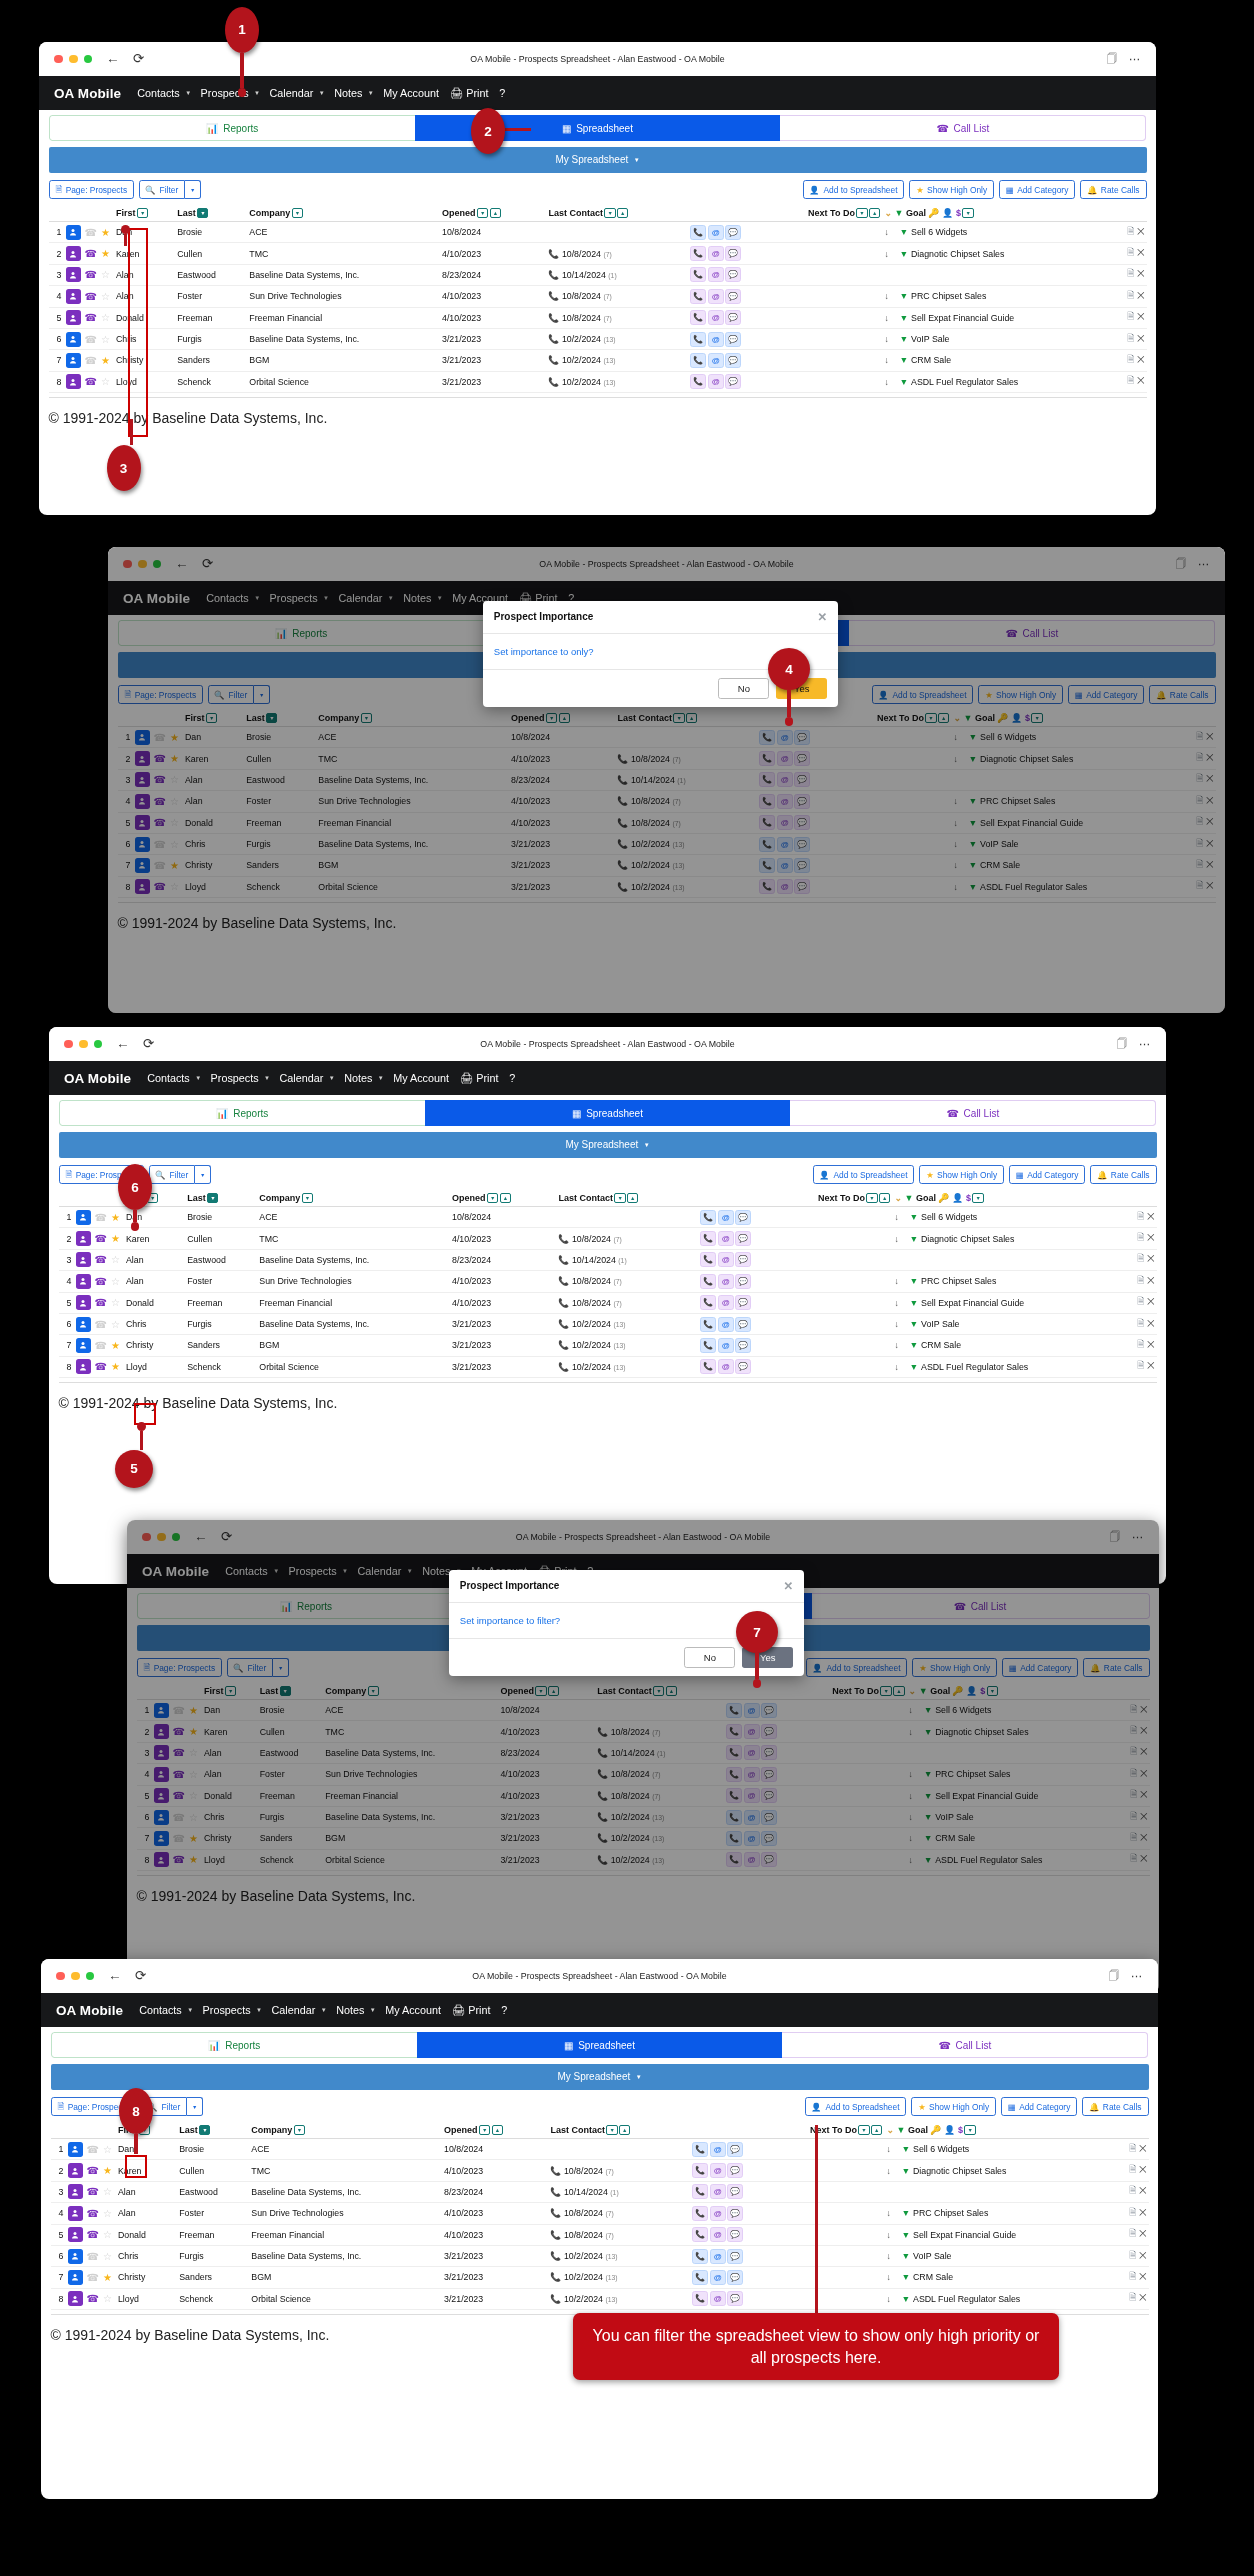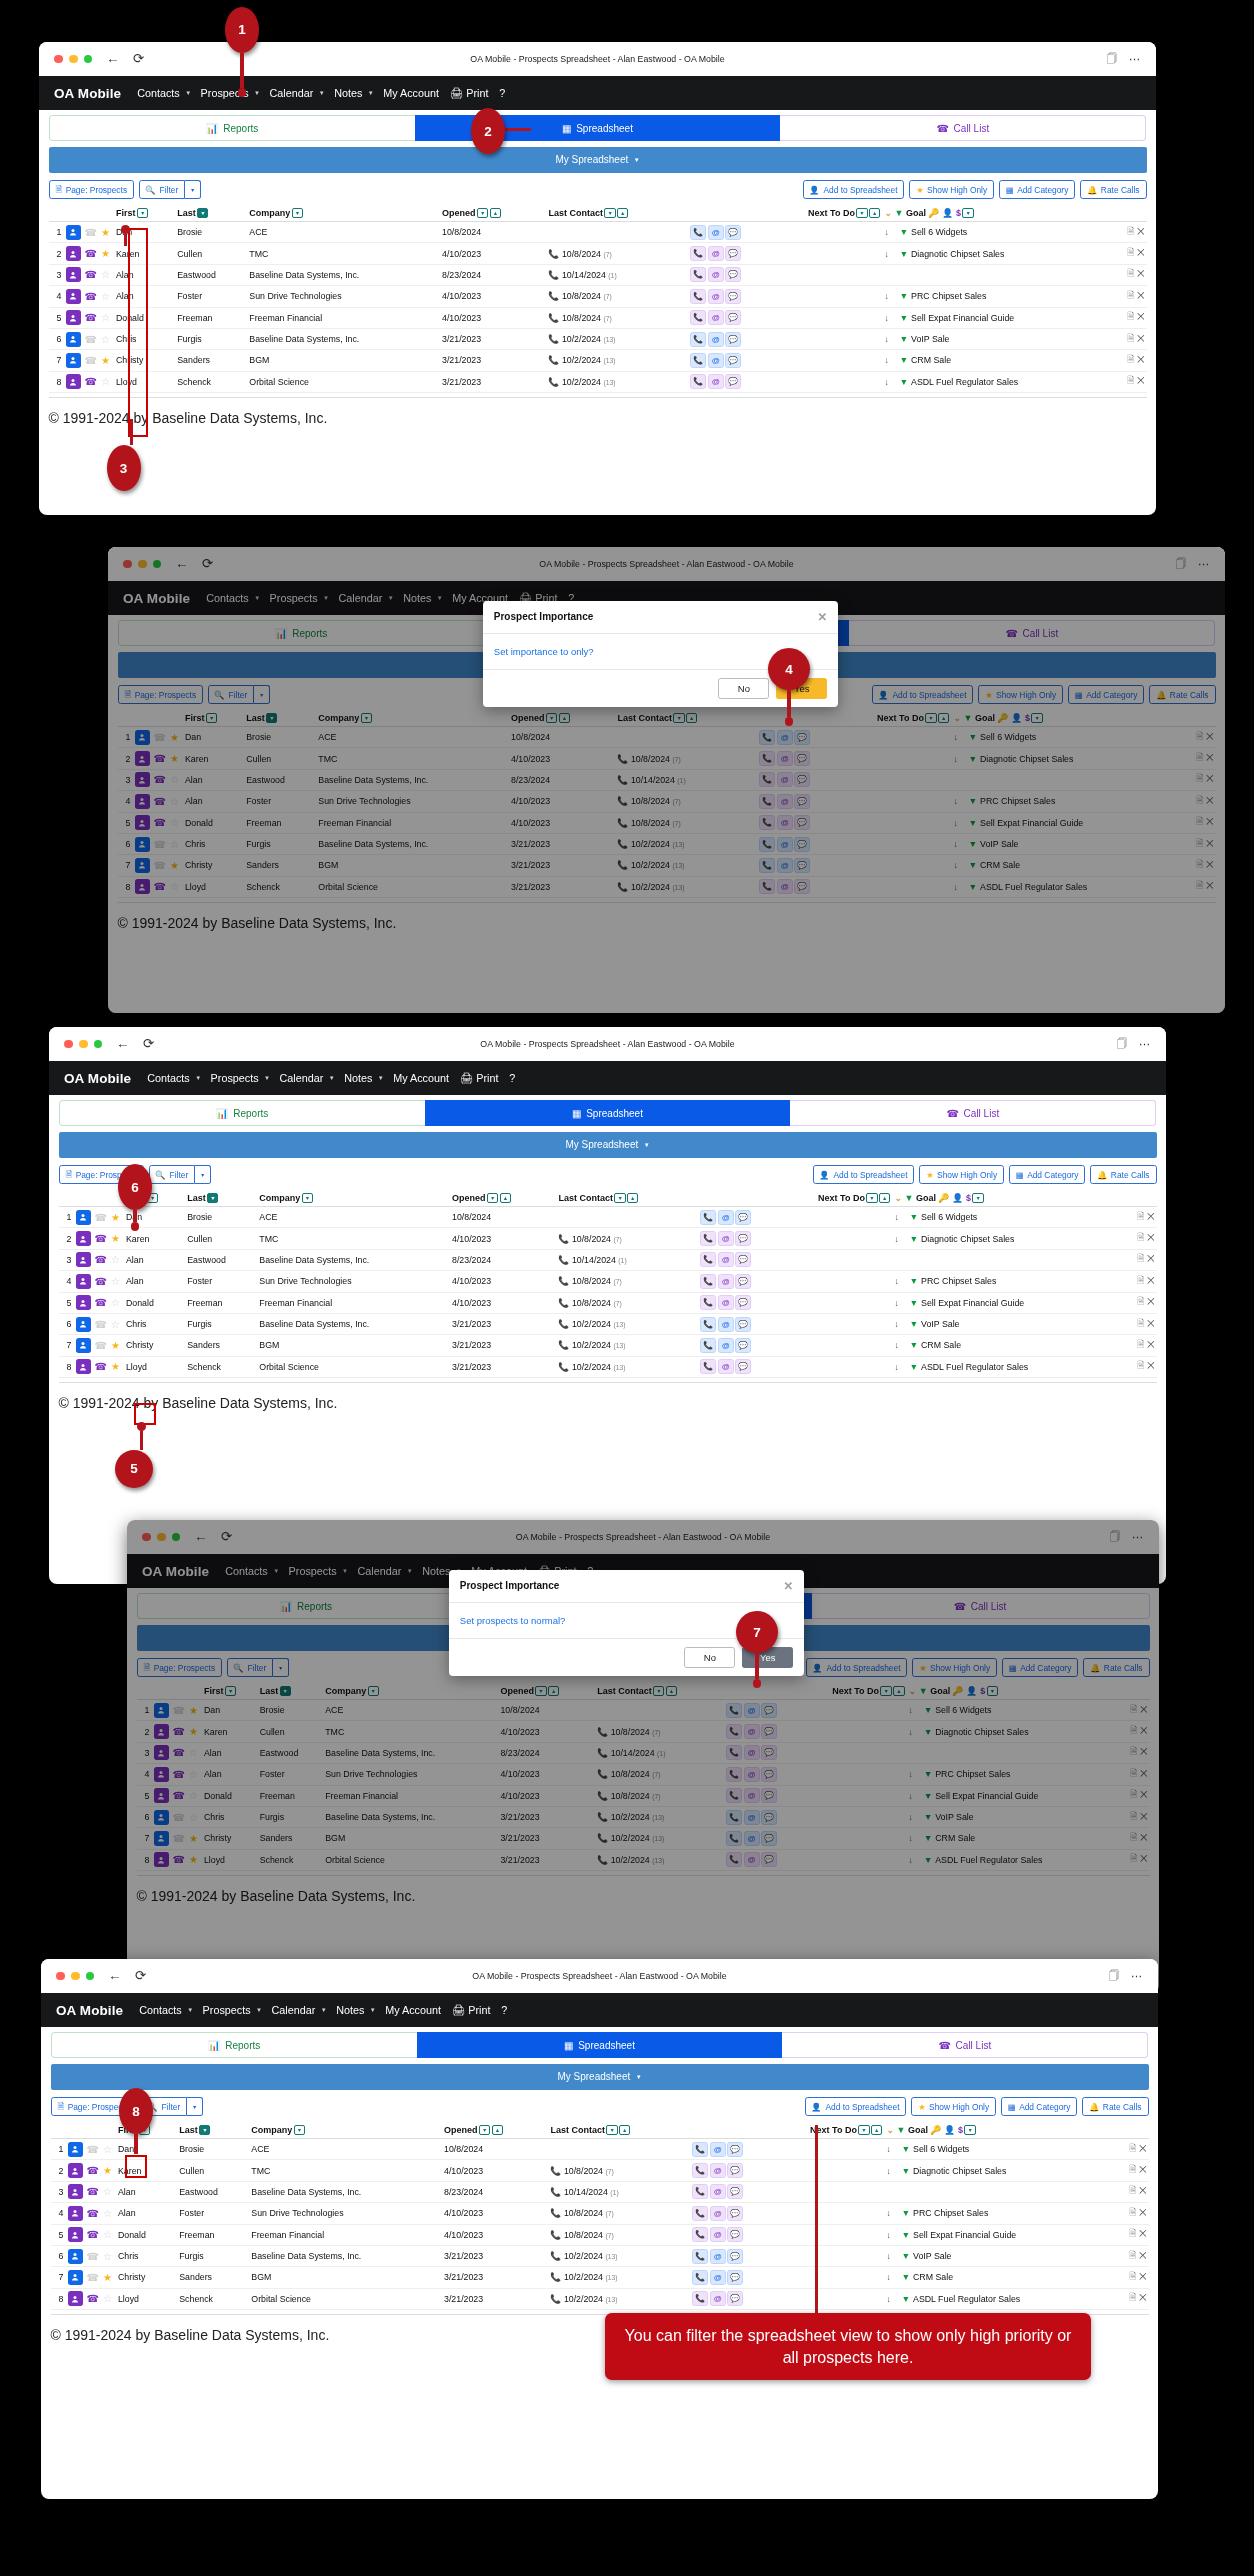--- a/index.html
+++ b/index.html
@@ -1267,21 +1267,21 @@
     <div class="footer">© 1991-2024 by Baseline Data Systems, Inc.</div>
     <div class="dim" style="top:-34px;height:507px;"></div>
   </div>
 </div>
 
 <div class="dlg" style="left:449px; top:1570px; width:355px;">
   <div class="dh">
     <span>Prospect Importance</span>
     <span class="x">✕</span>
   </div>
-  <div class="db">Set prospects to normal?</div>
+  <div class="db">Set importance to filter?</div>
   <div class="df">
     <div class="dbtn no">No</div>
     <div class="dbtn yesgrey">Yes</div>
   </div>
 </div>
 
 <div class="callout" style="left:736px; top:1611px;">
   <div class="bubble" style="width:42px;height:42px;">
       <span>7</span>
     </div>
@@ -1558,16 +1558,16 @@
 <div class="redbox" style="left:125px; top:2155px; width:22px; height:23px;"></div>
 
 <div class="callout" style="left:119px; top:2088px;">
   <div class="bubble oval" style="width:34px;height:46px;">
       <span>8</span>
     </div>
   <div class="stem" style="height:20px;"></div>
 </div>
 
 <div class="redline" style="left:815px; top:2125px; height:188px;"></div>
-<div class="tipbox" style="left:573px; top:2313px; width:486px;margin-left:32px;">
+<div class="tipbox" style="left:573px; top:2313px; width:486px;">
   <span>You can filter the spreadsheet view to show only high priority or all prospects here.</span>
 </div>
 
 
 </body></html>

